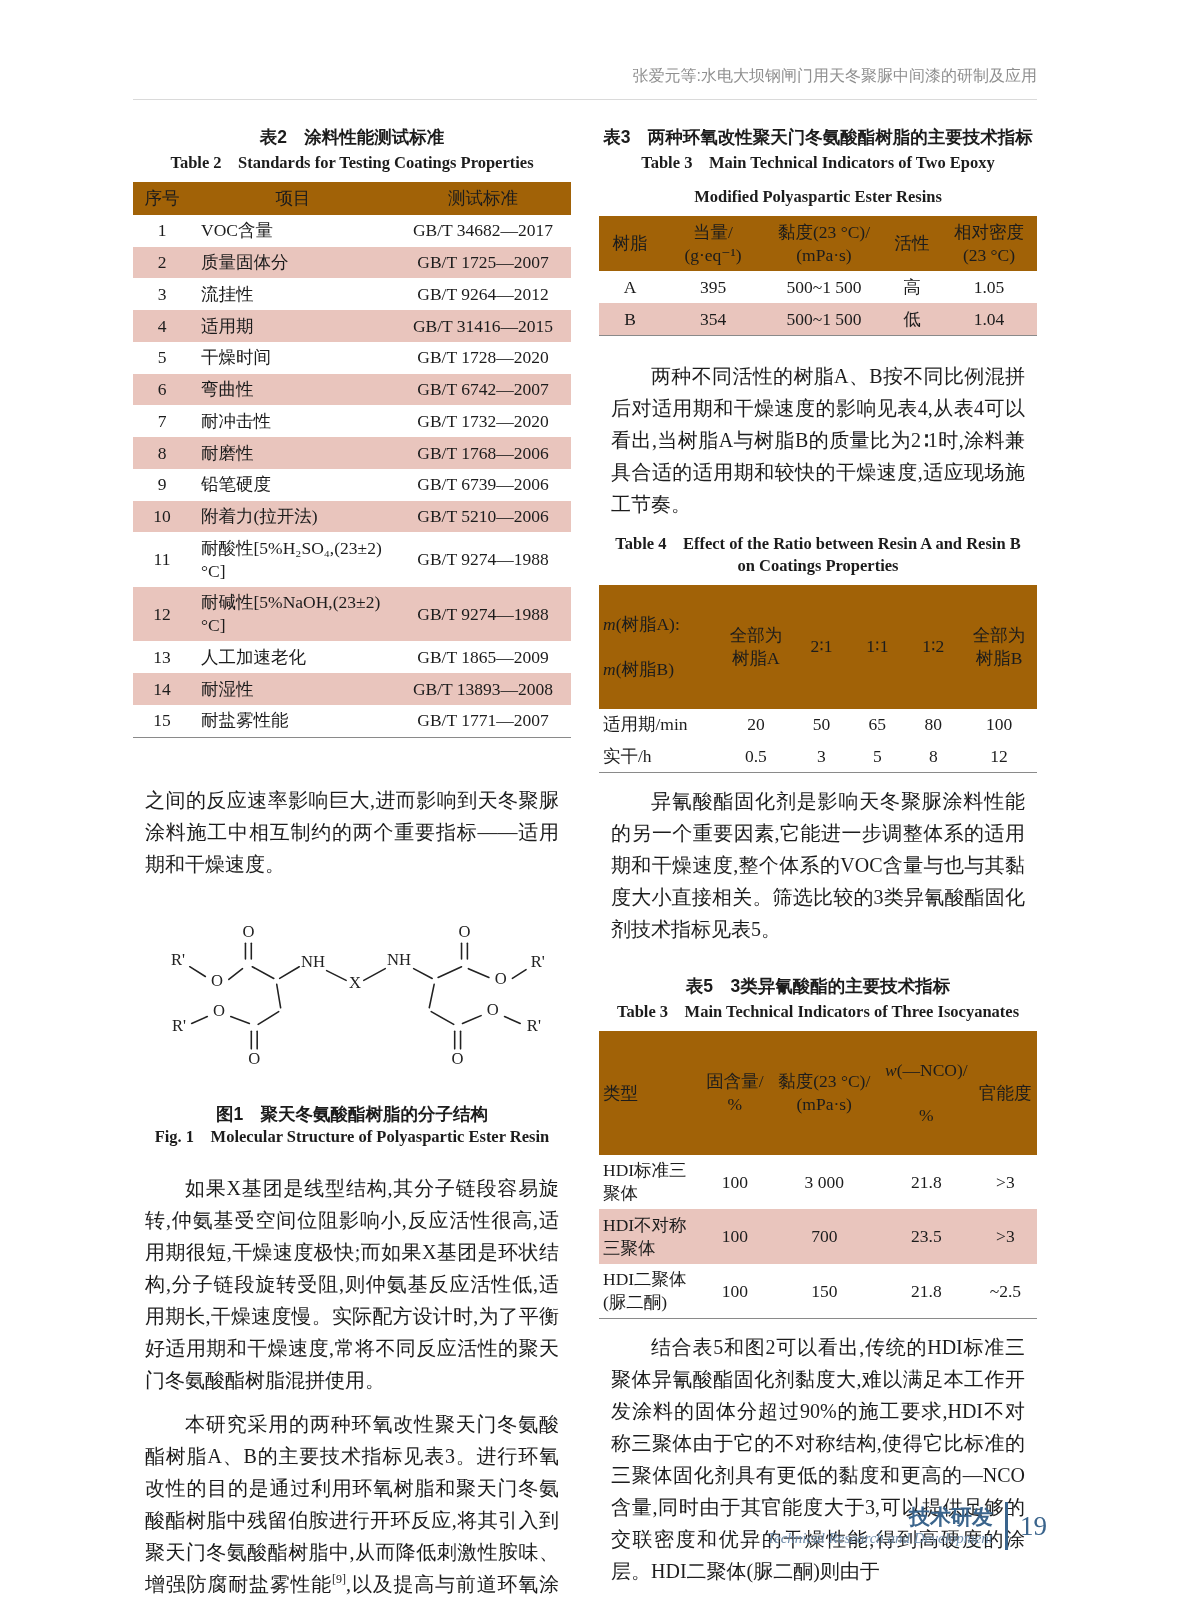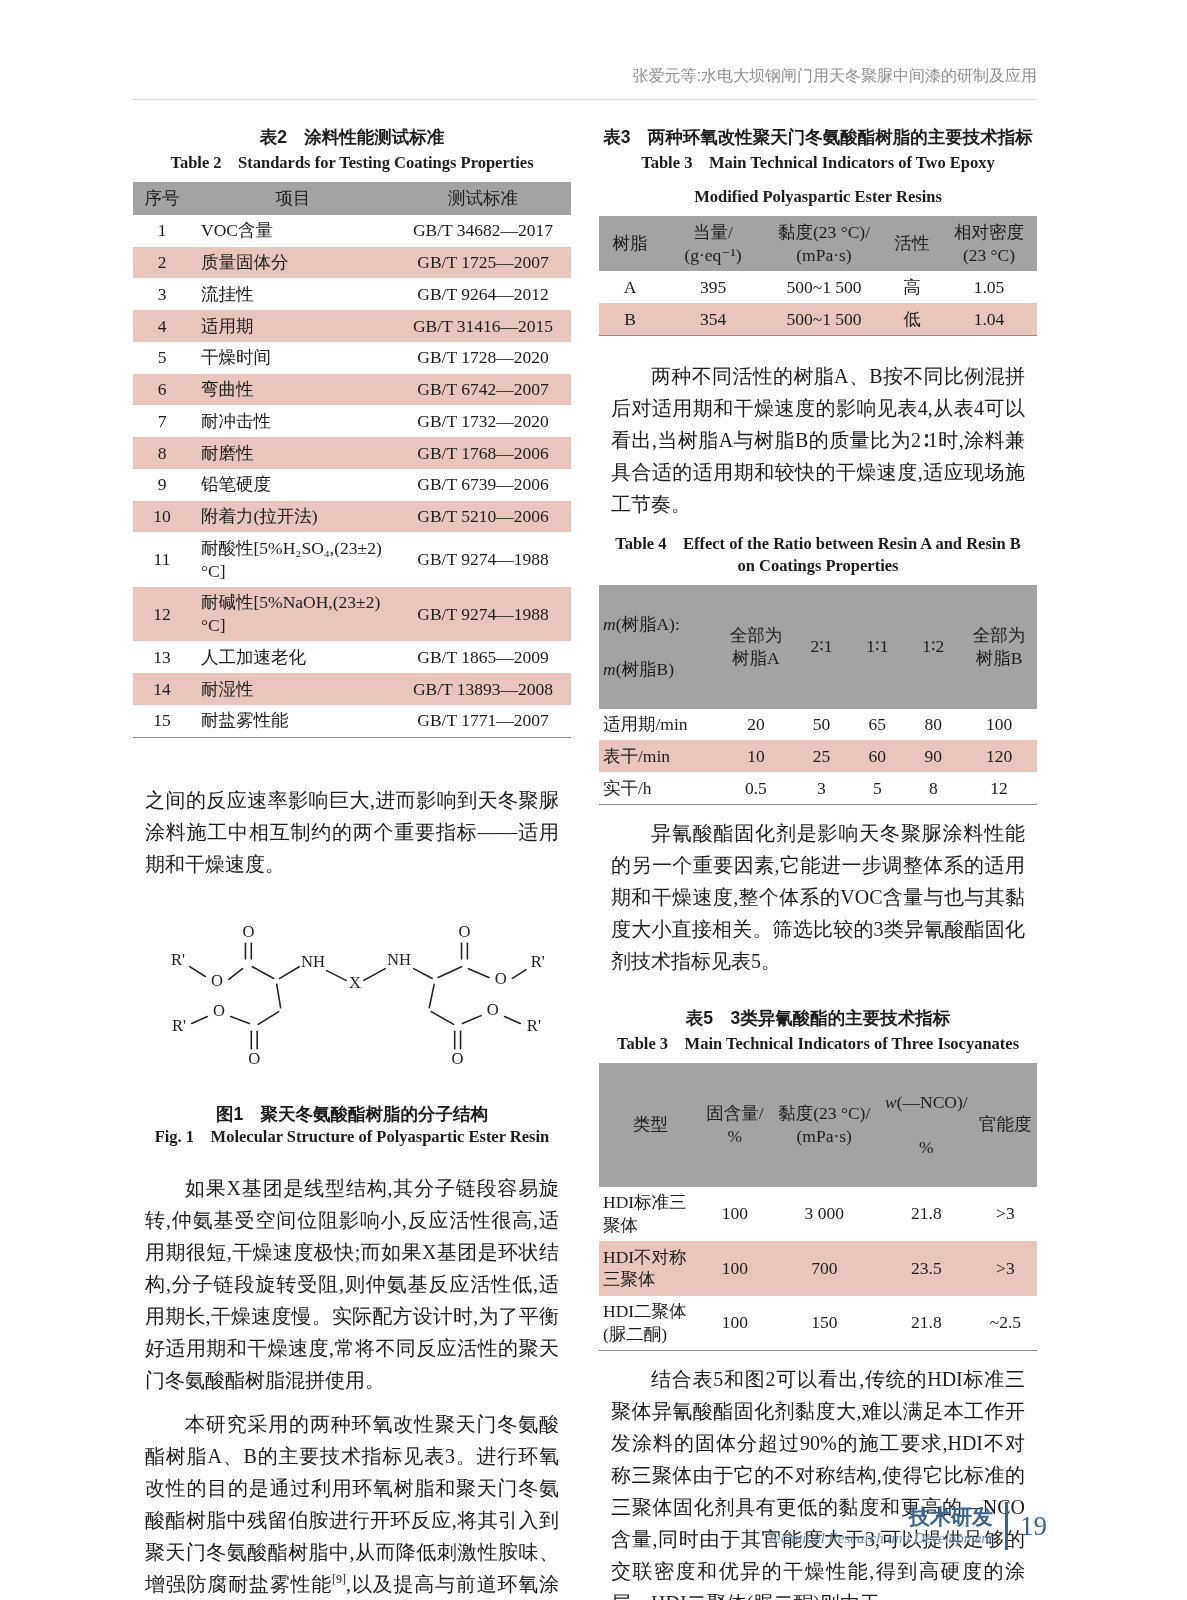--- a/index.html
+++ b/index.html
@@ -12,36 +12,36 @@
   .col{width:438px;flex:0 0 438px;}
 
   .tbl-title-cn{font-family:"Liberation Sans","DejaVu Sans",sans-serif;font-weight:700;
         font-size:17.5px;text-align:center;white-space:pre-wrap;line-height:1.55;}
   .tbl-title-en{font-family:"Liberation Serif",serif;font-weight:700;font-size:16.5px;
         text-align:center;white-space:pre-wrap;line-height:1.45;margin-bottom:7px;}
   .en2{margin-top:-2px;}
 
   table.dtable{width:100%;border-collapse:collapse;font-size:17.5px;line-height:1.3;
         border-bottom:1.5px solid #8a8a8a;}
-  .dtable th{background:#a3a3a3;font-weight:400;padding:5px 2px;text-align:center;white-space:pre-line;}
+  .dtable th{background:#a16207;font-weight:400;padding:5px 2px;text-align:center;white-space:pre-line;}
   .dtable td{padding:4.5px 2px;text-align:center;white-space:pre-line;}
   .dtable tr.zebra{background:#e9c5bd;}
 
   .t2 td:nth-child(1){width:54px;}
   .t2 td:nth-child(2){text-align:left;padding-left:10px;}
   .t2 td:nth-child(3){width:172px;}
   .t3 th:nth-child(1){width:58px;}
   .t3 th:nth-child(2){width:100px;}
   .t3 th:nth-child(4){width:54px;}
   .t3 th:nth-child(5){width:92px;}
   .t4 th:nth-child(1){width:122px;text-align:left;padding-left:4px;}
   .t4 td:nth-child(1){text-align:left;padding-left:4px;}
   .t4 th:nth-child(2),.t4 th:nth-child(6){width:78px;}
   .t4 th:nth-child(3),.t4 th:nth-child(4),.t4 th:nth-child(5){width:56px;}
-  .t5 th:nth-child(1){width:106px;text-align:center;padding-left:4px;}
+  .t5 th:nth-child(1){width:106px;text-align:left;padding-left:4px;}
   .t5 td:nth-child(1){text-align:left;padding-left:4px;}
   .t5 th:nth-child(2){width:72px;}
   .t5 th:nth-child(3){width:114px;}
   .t5 th:nth-child(4){width:98px;}
   .t5 th:nth-child(5){width:64px;}
   .hline{display:block;}
   .it{font-style:italic;}
 
   .body-text{margin:12px;font-size:20px;line-height:32px;text-align:justify;}
   .indent{text-indent:2em;}
@@ -290,28 +290,20 @@
         </thead>
         <tbody>
             <tr>
               <td>适用期/min</td>
               <td>20</td>
               <td>50</td>
               <td>65</td>
               <td>80</td>
               <td>100</td>
             </tr>
-            <tr class="zebra">
-              <td>表干/min</td>
-              <td>10</td>
-              <td>25</td>
-              <td>60</td>
-              <td>90</td>
-              <td>120</td>
-            </tr>
             <tr>
               <td>实干/h</td>
               <td>0.5</td>
               <td>3</td>
               <td>5</td>
               <td>8</td>
               <td>12</td>
             </tr>
           </tbody>
       </table>

